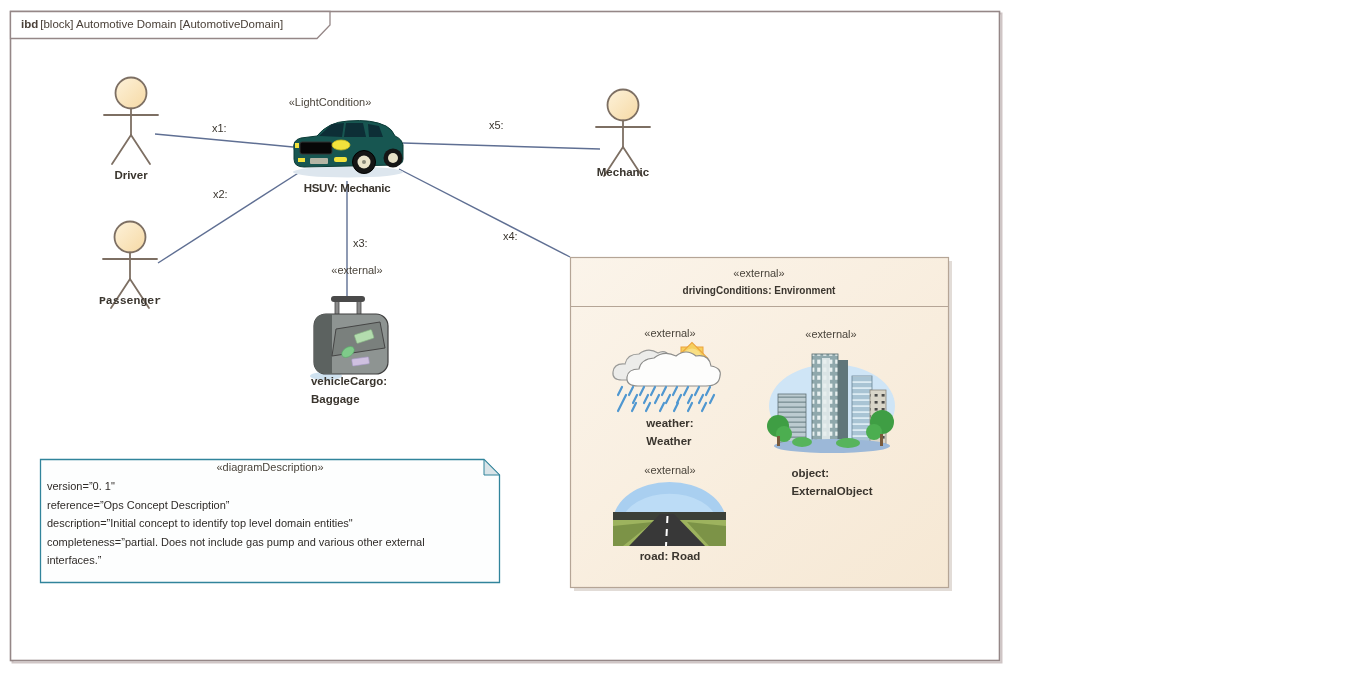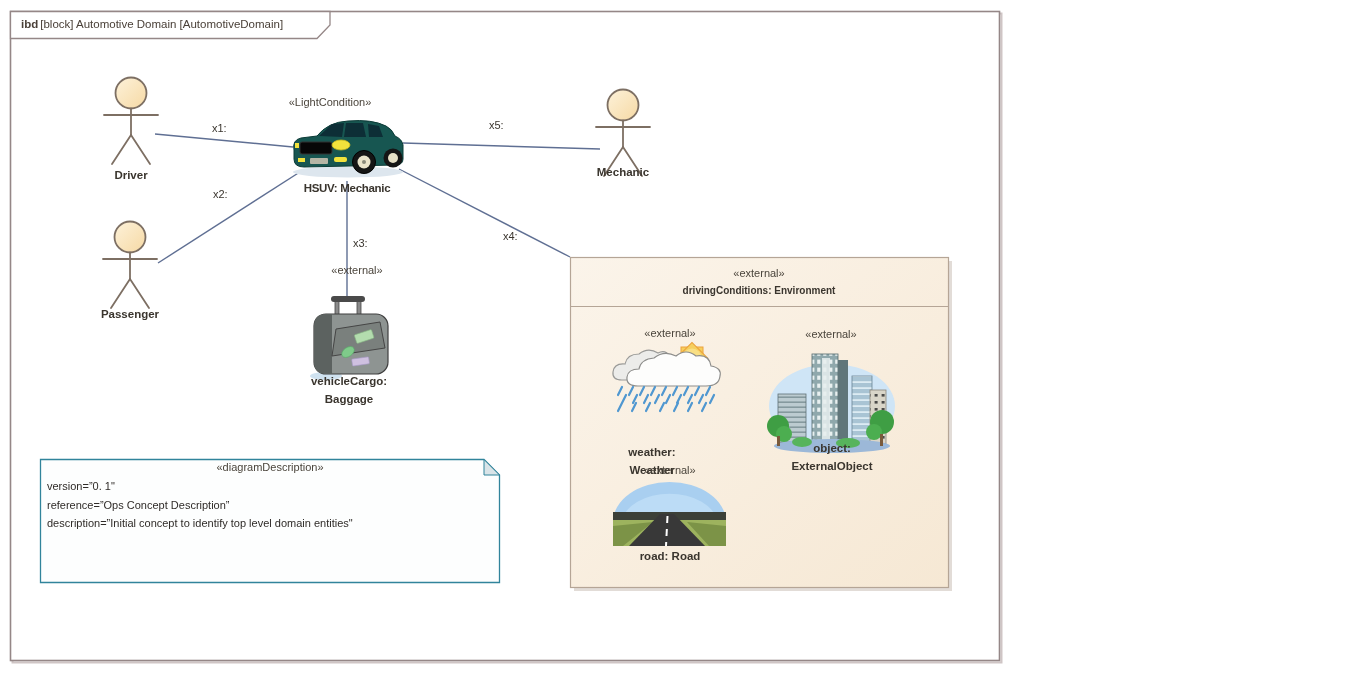--- a/index.html
+++ b/index.html
@@ -1,20 +1,20 @@
 <!DOCTYPE html>
 <html><head>
 <meta charset="utf-8">
 <style>
   html,body{margin:0;padding:0;background:#ffffff;}
   #canvas{position:relative;width:1343px;height:684px;background:#ffffff;overflow:hidden;
           font-family:"Liberation Sans",sans-serif;}
   #shapes{position:absolute;left:0;top:0;}
   .lbl{position:absolute;font-size:11px;color:#3a352e;white-space:nowrap;line-height:13px;}
-  .c{transform:translateX(-50%);text-align:center;}
+  .c{transform:translateX(-50%);}
   .b{font-weight:bold;font-size:11.5px;color:#3a352e;}
   .stereo{color:#4a443b;}
   .two{line-height:18px;}
   .two span{display:block;}
   #tab-title{position:absolute;left:21px;top:18px;font-size:11.5px;color:#4a4038;white-space:nowrap;}
   #tab-title .kw{font-weight:bold;}
   #tab-title .rest{margin-left:2px;}
   #note-body{position:absolute;left:47px;top:477px;width:380px;font-size:11px;line-height:18.5px;
              color:#2f2b28;white-space:normal;}
   #note-body div{display:block;}
@@ -174,53 +174,54 @@
 </svg>
 
 <div id="tab-title">
   <span class="kw">ibd</span><span class="rest">[block] Automotive Domain [AutomotiveDomain]</span>
 </div>
 
 <div class="lbl c stereo" style="left:330px;top:96px;">«LightCondition»</div>
 <div class="lbl c b" style="left:347px;top:182px;letter-spacing:-0.3px;">HSUV: Mechanic</div>
 
 <div class="lbl c b" style="left:131px;top:169px;">Driver</div>
-<div class="lbl c b" style="left:130px;top:308px;">Passenger</div>
+<div class="lbl c b" style="left:130px;top:294px;font-family:Liberation Mono, monospace;">Passenger</div>
 <div class="lbl c b" style="left:623px;top:166px;">Mechanic</div>
 
 <div class="lbl" style="left:212px;top:122px;">x1:</div>
 <div class="lbl" style="left:213px;top:188px;">x2:</div>
 <div class="lbl" style="left:353px;top:237px;">x3:</div>
 <div class="lbl" style="left:503px;top:230px;">x4:</div>
 <div class="lbl" style="left:489px;top:119px;">x5:</div>
 
 <div class="lbl c stereo" style="left:357px;top:264px;">«external»</div>
 <div class="lbl c b two" style="left:349px;top:372px;">
   <span>vehicleCargo:</span>
   <span>Baggage</span>
 </div>
 
 <div class="lbl c stereo" style="left:759px;top:267px;">«external»</div>
 <div class="lbl c b" style="left:759px;top:284px;font-size:10px;">drivingConditions: Environment</div>
 
 <div class="lbl c stereo" style="left:670px;top:327px;">«external»</div>
-<div class="lbl c b two" style="left:652px;top:414px;margin-top:29px;">
+<div class="lbl c b two" style="left:670px;top:414px;">
   <span>weather:</span>
   <span>Weather</span>
 </div>
 
 <div class="lbl c stereo" style="left:831px;top:328px;">«external»</div>
-<div class="lbl c b two" style="left:832px;top:439px;">
+<div class="lbl c b two" style="left:832px;top:464px;">
   <span>object:</span>
   <span>ExternalObject</span>
 </div>
 
 <div class="lbl c stereo" style="left:670px;top:464px;">«external»</div>
 <div class="lbl c b" style="left:670px;top:550px;">road: Road</div>
 
 <div class="lbl c stereo" style="left:270px;top:461px;">«diagramDescription»</div>
 <div id="note-body">
   <div>version=”0. 1"</div>
   <div>reference=”Ops Concept Description”</div>
   <div>description=”Initial concept to identify top level domain entities"</div>
+  <div>completeness=”partial. Does not include gas pump and various other external interfaces.”</div>
 </div>
 
 </div>
 
 </body></html>

